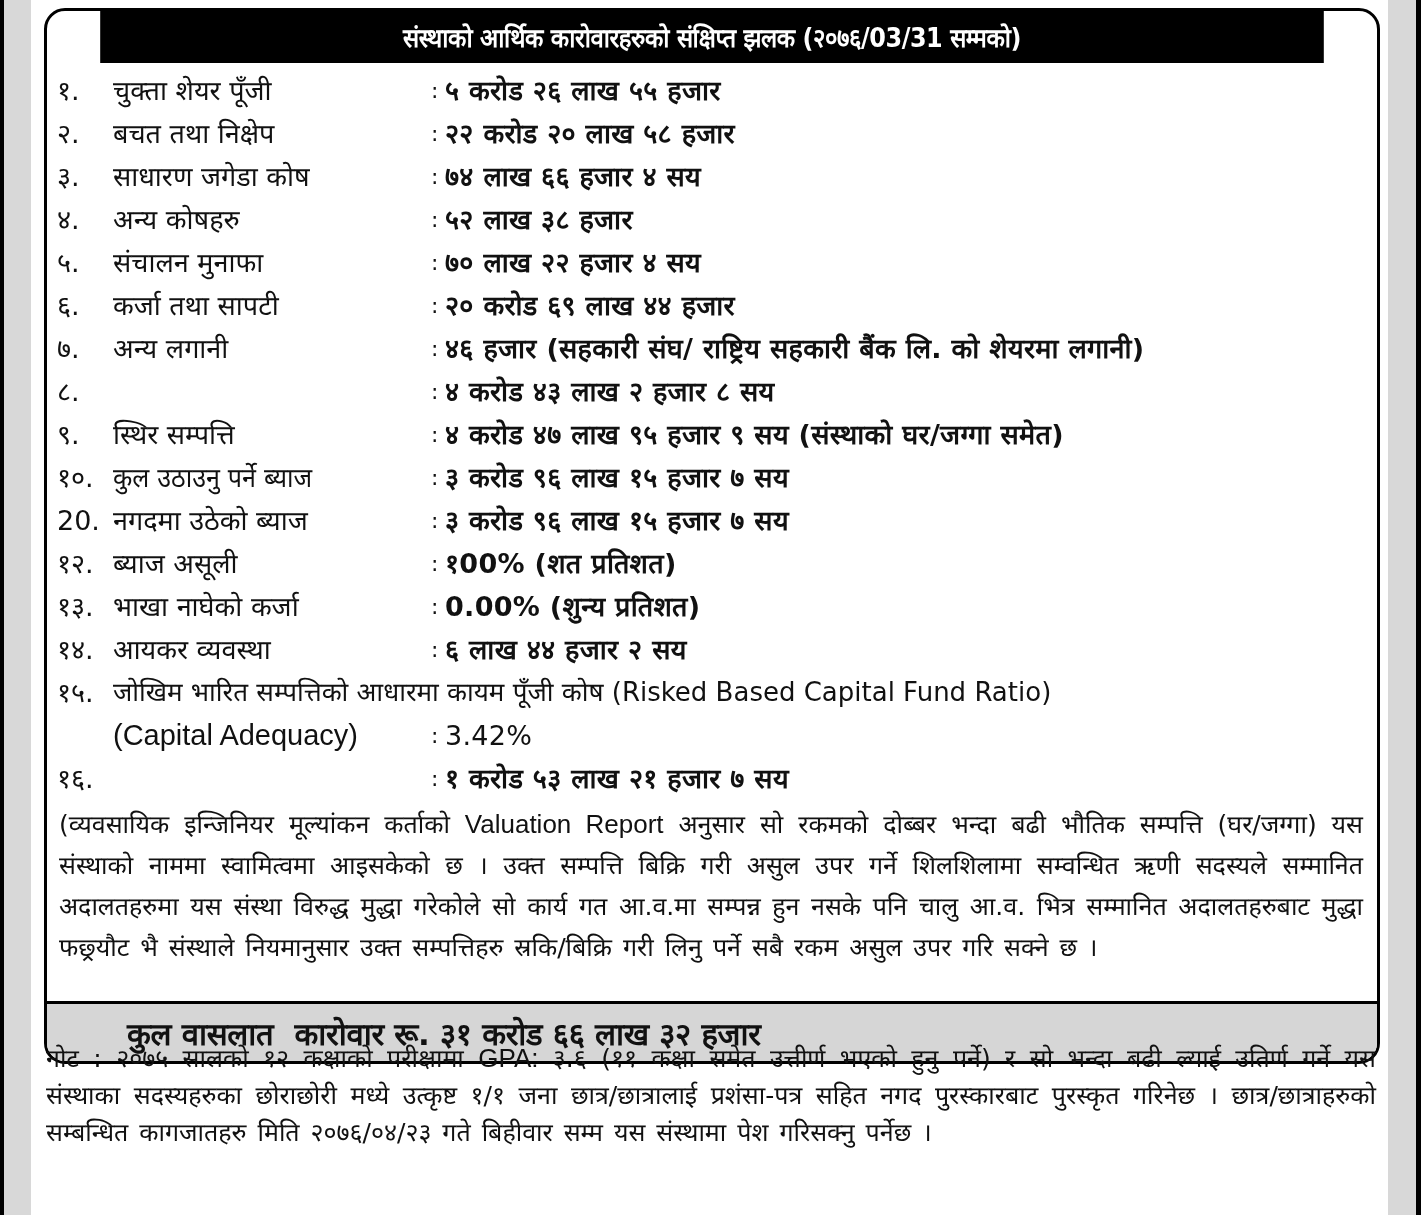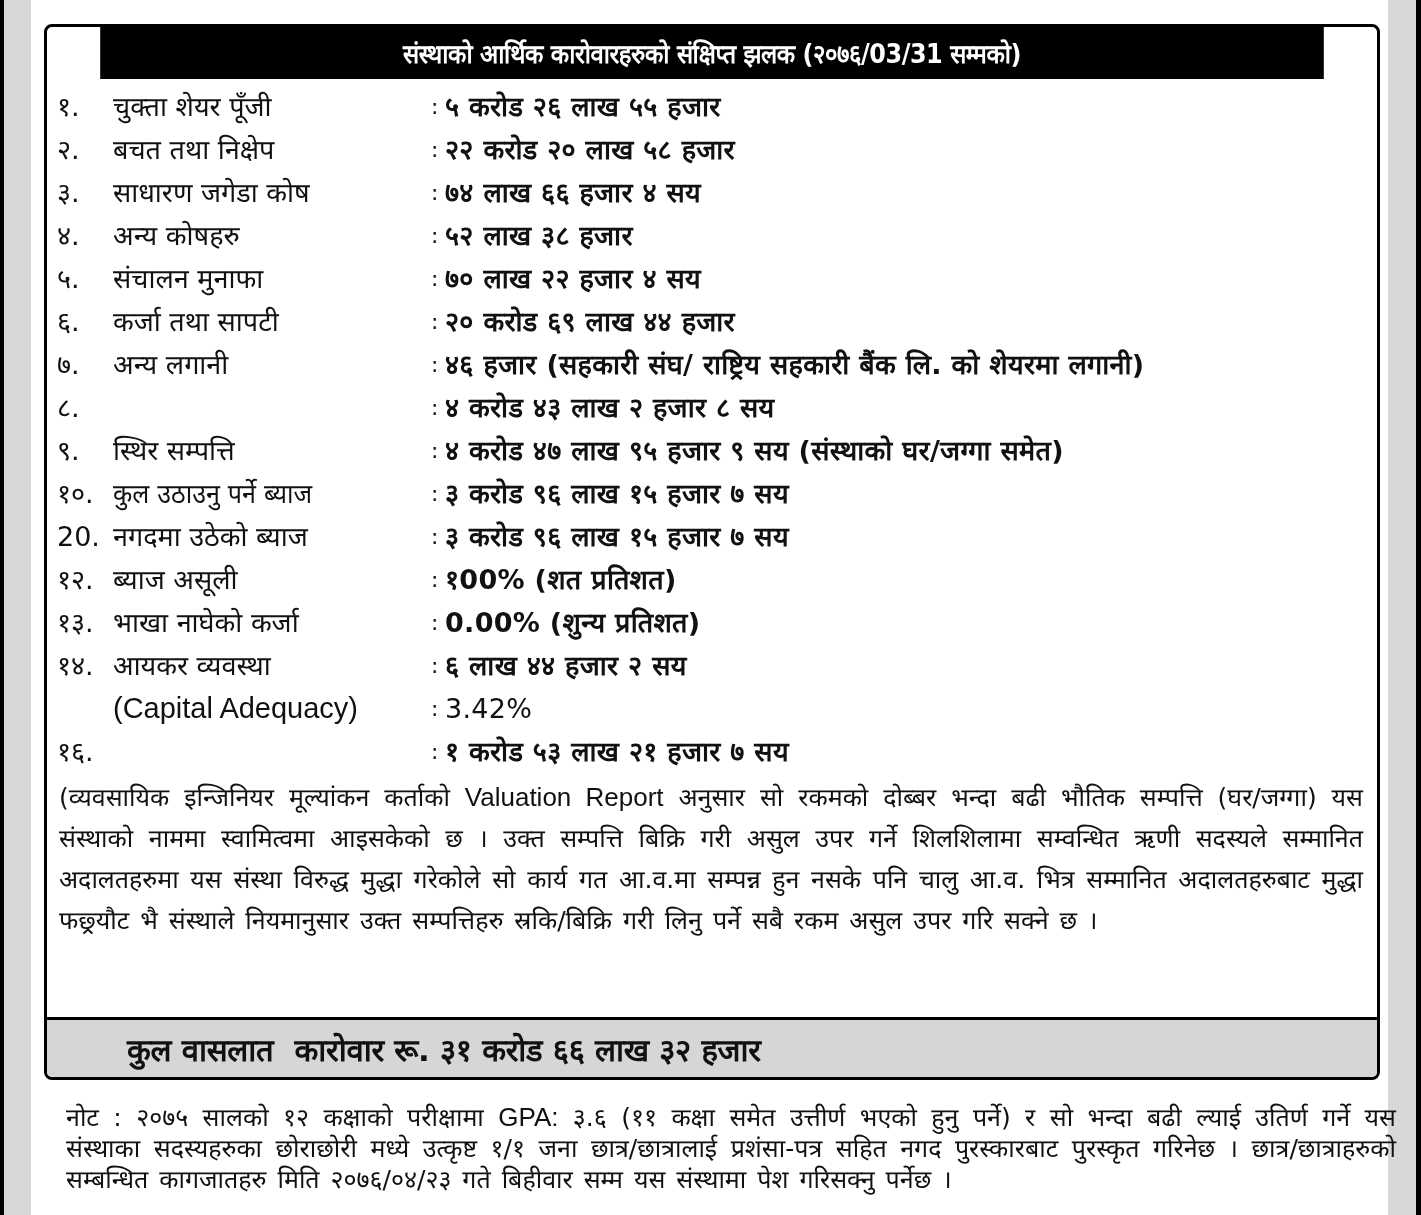--- a/index.html
+++ b/index.html
@@ -5,22 +5,22 @@
   * { box-sizing: border-box; margin: 0; padding: 0; }
   html, body { width: 1421px; height: 1215px; overflow: hidden; background: #ffffff; }
   body { position: relative; font-family: "DejaVu Sans", sans-serif; color: #111; }
 
   .edge-left-black { position: absolute; left: 0; top: 0; width: 4px; height: 1215px; background: #000; }
   .edge-left-gray { position: absolute; left: 4px; top: 0; width: 27px; height: 1215px; background: #d8d8d8; }
   .edge-right-gray { position: absolute; left: 1388px; top: 0; width: 28px; height: 1215px; background: #d8d8d8; }
   .edge-right-black { position: absolute; left: 1416px; top: 0; width: 5px; height: 1215px; background: #000; }
 
   .summary-box {
-    position: absolute; left: 44px; top: 24px; width: 1336px; height: 1056px;
-    border: 3px solid #000; border-radius: 8px; overflow: hidden; background: #fff;
+    position: absolute; left: 44px; top: 8px; width: 1336px; height: 1056px;
+    border: 3px solid #000; border-radius: 21px; overflow: hidden; background: #fff;
   }
   .summary-header {
     height: 52px; background: #000; color: #fff;
     display: flex; align-items: center; justify-content: center;
     font-family: "DejaVu Sans", sans-serif; font-weight: bold; font-size: 26px;
     letter-spacing: -0.5px; transform: scaleX(0.92);
   }
   .rows { position: relative; padding-top: 6px; }
   .row {
     position: relative; height: 43px; display: flex; align-items: center;
@@ -42,22 +42,22 @@
 
   .total-bar {
     position: absolute; left: 0; right: 0; bottom: 0; height: 60px;
     background: #d6d6d6; border-top: 3px solid #000;
     display: flex; align-items: center; padding-left: 80px;
     font-weight: bold; font-size: 31px; letter-spacing: -0.3px; white-space: nowrap;
   }
   .total-bar .latin { font-family: "Liberation Sans", sans-serif; font-size: 34px; }
 
   .footnote {
-    position: absolute; left: 46px; top: 1102px; width: 1330px;
-    font-size: 25px; line-height: 31px; text-align: justify; text-align-last: left; word-spacing: 3px; margin-left: 20px;
+    position: absolute; left: 46px; top: 1040px; width: 1330px;
+    font-size: 25px; line-height: 37px; text-align: justify; text-align-last: left; word-spacing: 3px;
   }
   .footnote .latin { font-family: "Liberation Sans", sans-serif; font-size: 26px; }
 </style>
 </head>
 <body>
 
 <div class="edge-left-black"></div>
 <div class="edge-left-gray"></div>
 <div class="edge-right-gray"></div>
 <div class="edge-right-black"></div>
@@ -142,20 +142,24 @@
       <span class="label">भाखा नाघेको कर्जा</span>
       <span class="colon">:</span>
       <span class="value">0.00% (शुन्य प्रतिशत)</span>
     </div>
     <div class="row">
       <span class="num">१४.</span>
       <span class="label">आयकर व्यवस्था</span>
       <span class="colon">:</span>
       <span class="value">६ लाख ४४ हजार २ सय</span>
     </div>
+    <div class="row">
+      <span class="num">१५.</span>
+      <span class="label" style="font-size:26px;">जोखिम भारित सम्पत्तिको आधारमा कायम पूँजी कोष (Risked Based Capital Fund Ratio)</span>
+    </div>
     <div class="row latin">
       <span class="label">(Capital Adequacy)</span>
       <span class="colon">:</span>
       <span class="value" style="font-weight:normal;">3.42%</span>
     </div>
     <div class="row">
       <span class="num">१६.</span>
       <span class="colon">:</span>
       <span class="value">१ करोड ५३ लाख २१ हजार ७ सय</span>
     </div>

